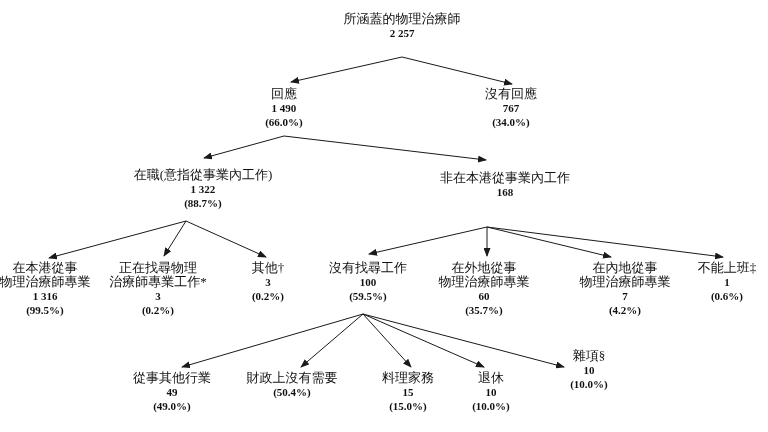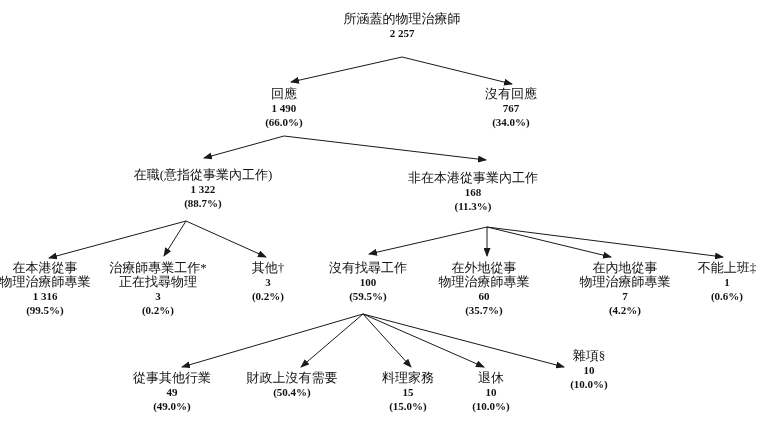--- a/index.html
+++ b/index.html
@@ -63,34 +63,33 @@
       <div class="node" style="left: 511px; top: 87px;">
         <div class="lbl">沒有回應</div>
         <div class="num">767</div>
         <div class="num">(34.0%)</div>
       </div>
       <div class="node" style="left: 203px; top: 168px;">
         <div class="lbl">在職(意指從事業內工作)</div>
         <div class="num">1 322</div>
         <div class="num">(88.7%)</div>
       </div>
-      <div class="node" style="left: 473px; top: 171px;">
+      <div class="node" style="left: 505px; top: 171px;">
         <div class="lbl">非在本港從事業內工作</div>
         <div class="num">168</div>
-        <div class="num">(11.3%)</div>
       </div>
       <div class="node" style="left: 45px; top: 261px;">
         <div class="lbl">在本港從事</div>
         <div class="lbl">物理治療師專業</div>
         <div class="num">1 316</div>
         <div class="num">(99.5%)</div>
       </div>
       <div class="node" style="left: 158px; top: 261px;">
+        <div class="lbl">正在找尋物理</div>
         <div class="lbl">治療師專業工作*</div>
-        <div class="lbl">正在找尋物理</div>
         <div class="num">3</div>
         <div class="num">(0.2%)</div>
       </div>
       <div class="node" style="left: 268px; top: 261px;">
         <div class="lbl">其他†</div>
         <div class="num">3</div>
         <div class="num">(0.2%)</div>
       </div>
       <div class="node" style="left: 368px; top: 261px;">
         <div class="lbl">沒有找尋工作</div>

